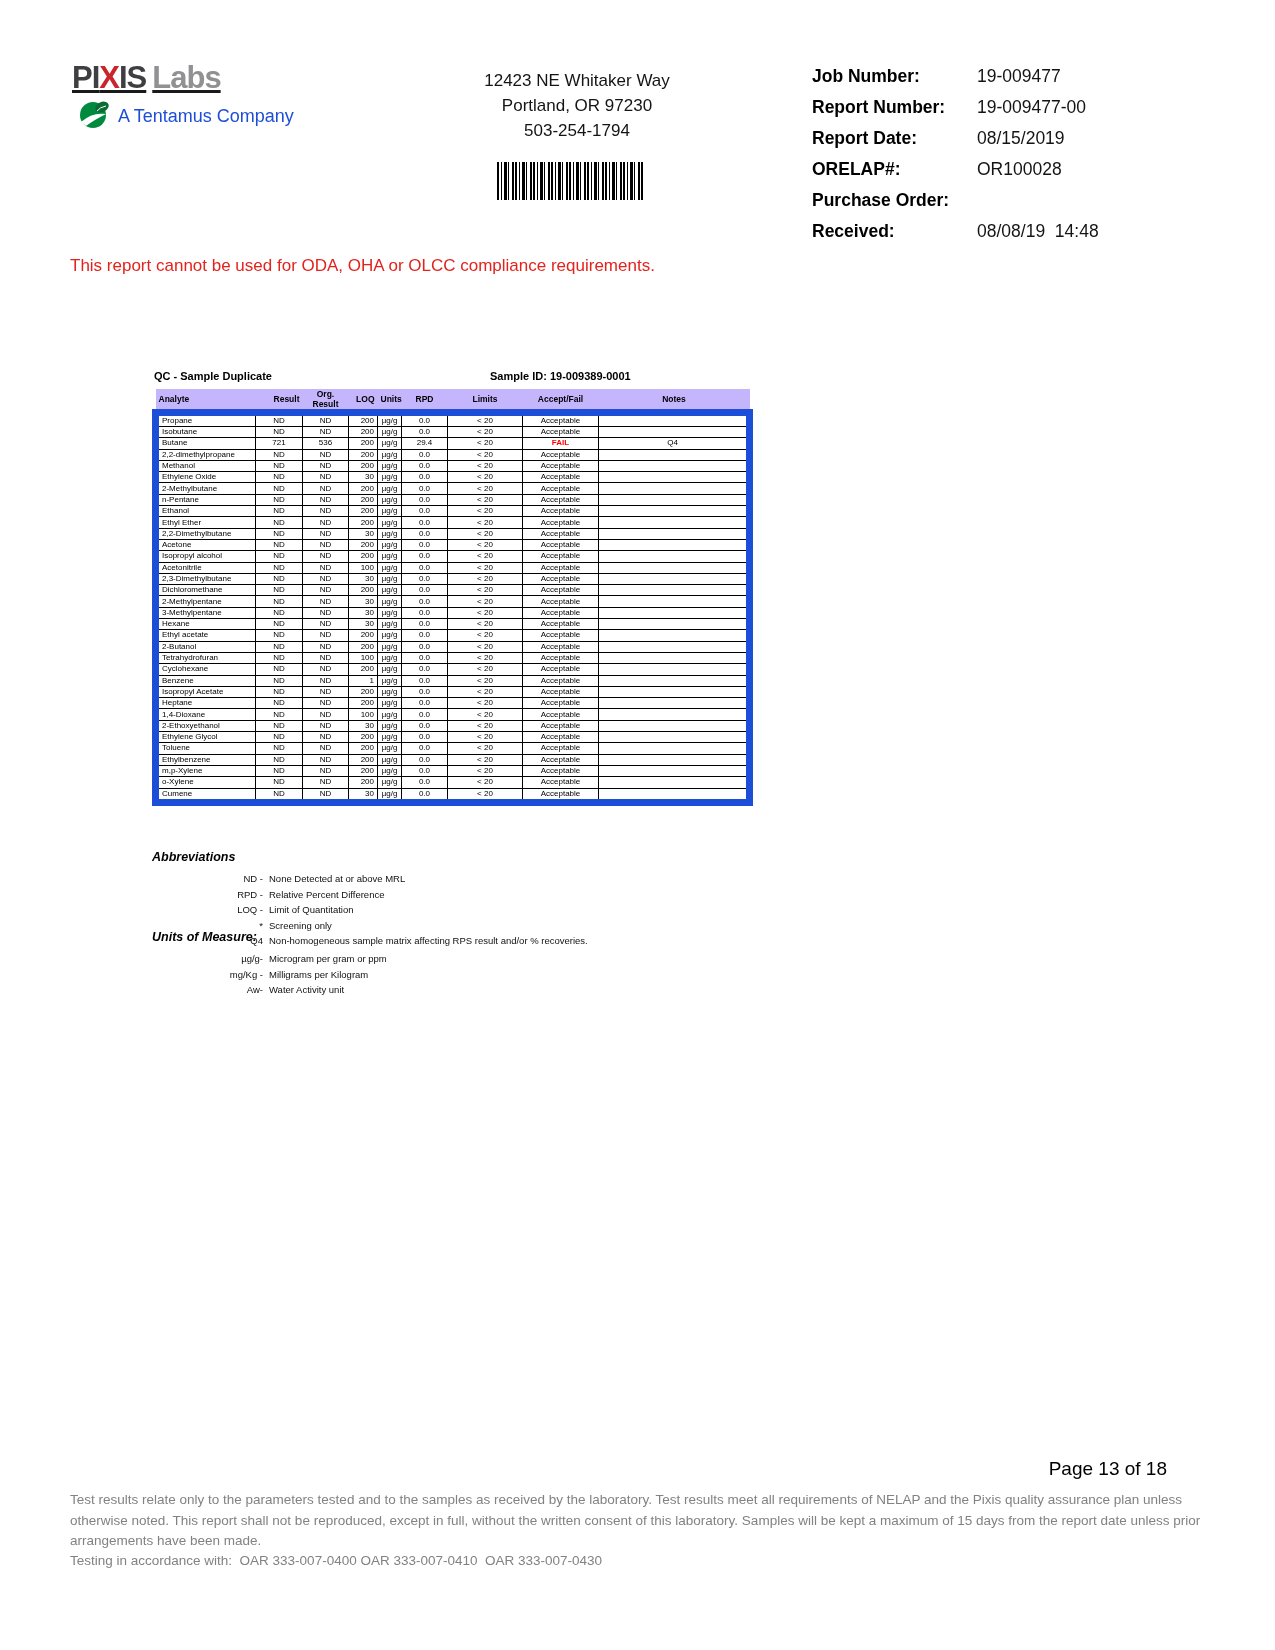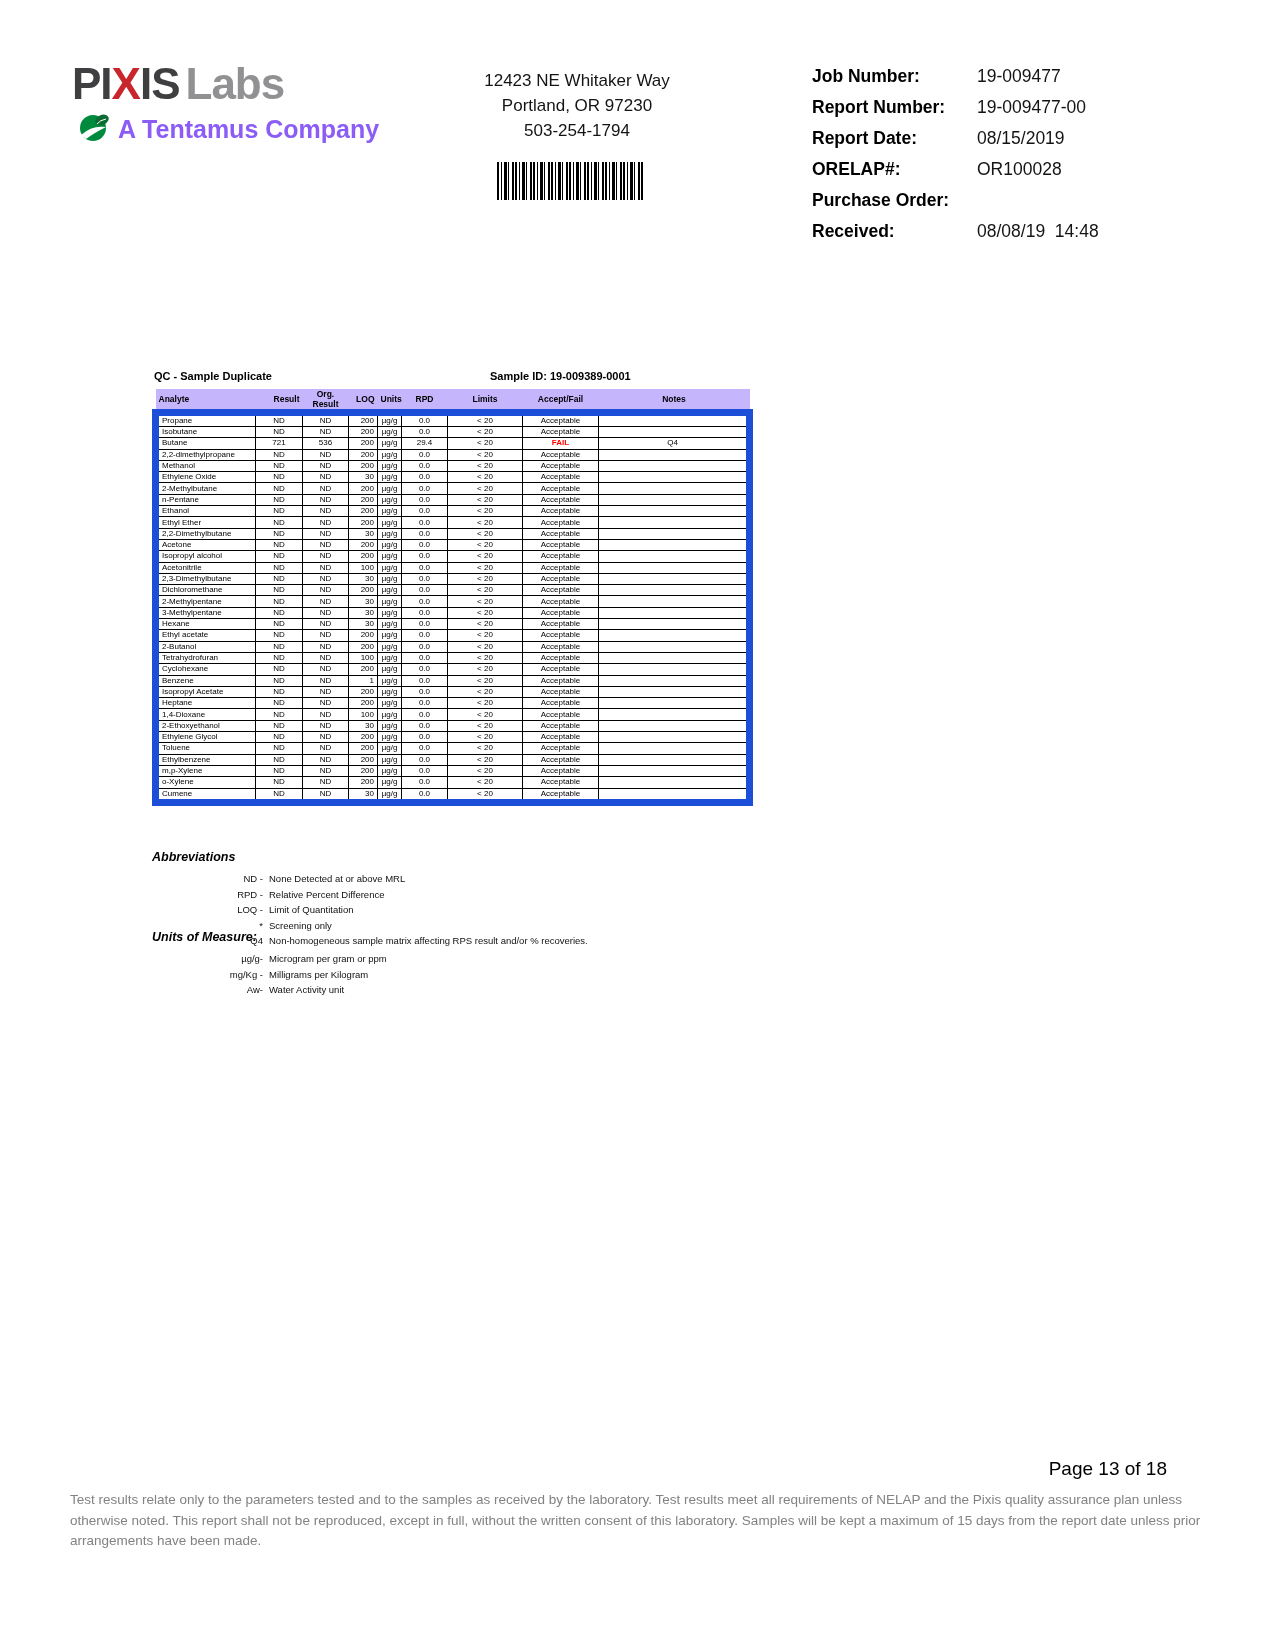--- a/index.html
+++ b/index.html
@@ -8,26 +8,26 @@
     position: relative;
     width: 1275px; height: 1650px;
     margin: 0 auto;
     background: #fff;
     font-family: "Liberation Sans", "DejaVu Sans", sans-serif;
     color: #1a1a1a;
     overflow: hidden;
   }
   
   .logo { position:absolute; left:72px; top:62px; }
-  .logo-text { font-size:44px; font-weight:700; letter-spacing:-1px; line-height:1; }
+  .logo-text { font-size:31px; font-weight:700; letter-spacing:-1px; line-height:1;text-decoration:underline; }
   .logo-pi, .logo-is { color:#3f3f41; }
   .logo-x  { color:#c9252c; }
   .logo-labs { color:#919194; margin-left:6px; }
   .logo-tagline { display:flex; align-items:center; margin-top:5px; margin-left:8px; }
-  .tagline-text { font-size:25px; font-weight:700; color:#8b5cf6; margin-left:8px; }
+  .tagline-text { font-size:18px; font-weight:400; color:#1d4ed8; margin-left:8px; }
   .addr { position:absolute; left:457px; top:68px; width:240px; text-align:center;
           font-size:17px; line-height:25px; color:#141414; }
   .barcode { position:absolute; left:497px; top:162px; width:146px; height:38px;
     background: repeating-linear-gradient(90deg,
       #000 0px,#000 2px,#fff 2px,#fff 4px,#000 4px,#000 5px,#fff 5px,#fff 7px,
       #000 7px,#000 10px,#fff 10px,#fff 11px,#000 11px,#000 12px,#fff 12px,#fff 15px,
       #000 15px,#000 17px,#fff 17px,#fff 18px); }
   .info { position:absolute; left:812px; top:66px; display:grid;
           grid-template-columns:165px auto; row-gap:10px; font-size:17.5px; }
   .info .lbl { font-weight:700; color:#000; }
@@ -109,20 +109,21 @@
     <span class="lbl">Report Date:</span>
     <span class="val">08/15/2019</span>
     <span class="lbl">ORELAP#:</span>
     <span class="val">OR100028</span>
     <span class="lbl">Purchase Order:</span>
     <span class="val"></span>
     <span class="lbl">Received:</span>
     <span class="val">08/08/19  14:48</span>
   </div>
 
+  <div class="notice">This report cannot be used for ODA, OHA or OLCC compliance requirements.</div>
 
   <div class="qc-wrap">
     <div class="qc-titlebar">
       <span class="qc-title">QC - Sample Duplicate</span>
       <span class="qc-sampleid">Sample ID: 19-009389-0001</span>
     </div>
     <table class="qc">
       <colgroup>
         <col class="c1">
           <col class="c2">
@@ -565,14 +566,15 @@
         </div>
         <div class="def-line">
           <span class="def-abbr">Aw-</span>
           <span class="def-text">Water Activity unit</span>
         </div>
       </div>
   </div>
 
   <div class="page-label">Page 13 of 18</div>
   <div class="disclaimer">Test results relate only to the parameters tested and to the samples as received by the laboratory. Test results meet all requirements of NELAP and the Pixis quality assurance plan unless otherwise noted. This report shall not be reproduced, except in full, without the written consent of this laboratory. Samples will be kept a maximum of 15 days from the report date unless prior arrangements have been made.</div>
+  <div class="accordance">Testing in accordance with:  OAR 333-007-0400 OAR 333-007-0410  OAR 333-007-0430</div>
 
 </div>
 
 </body></html>

